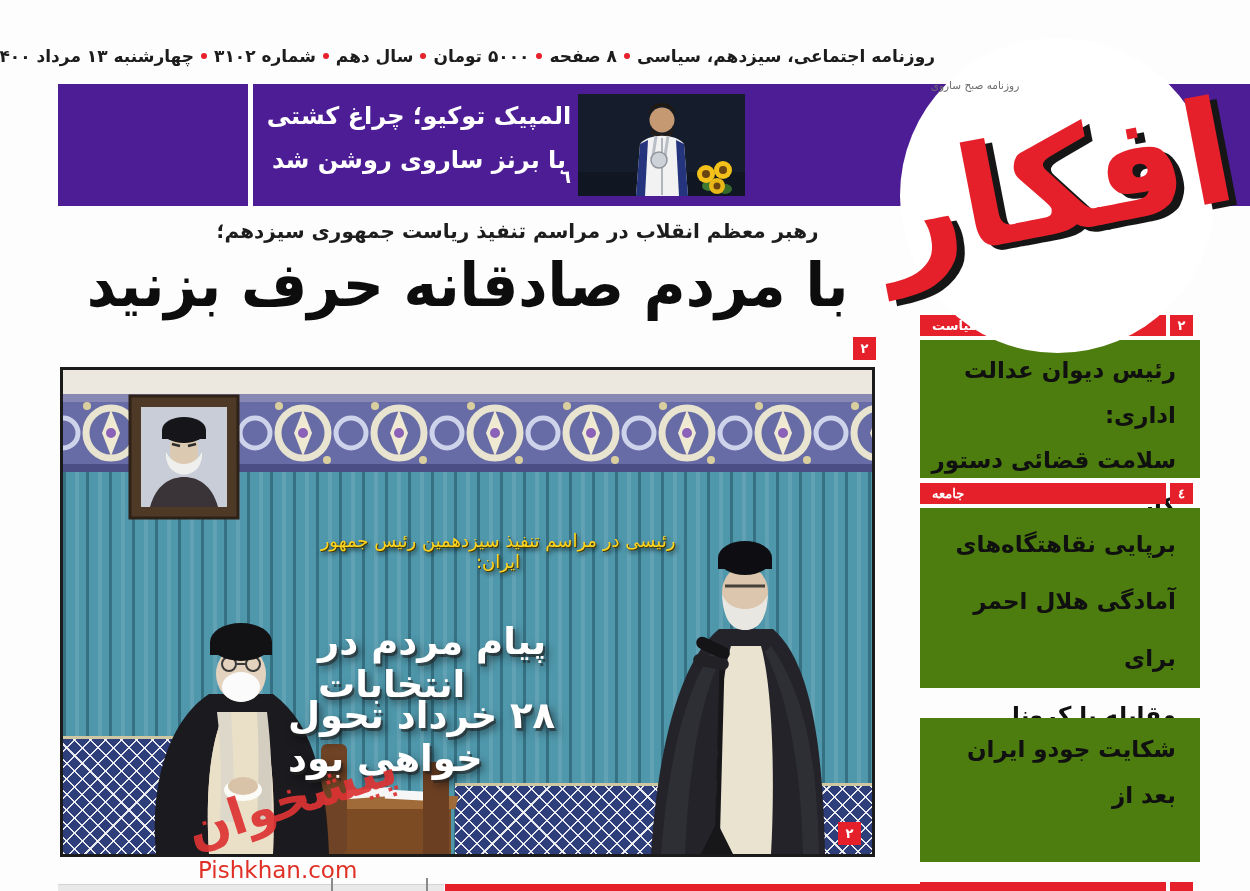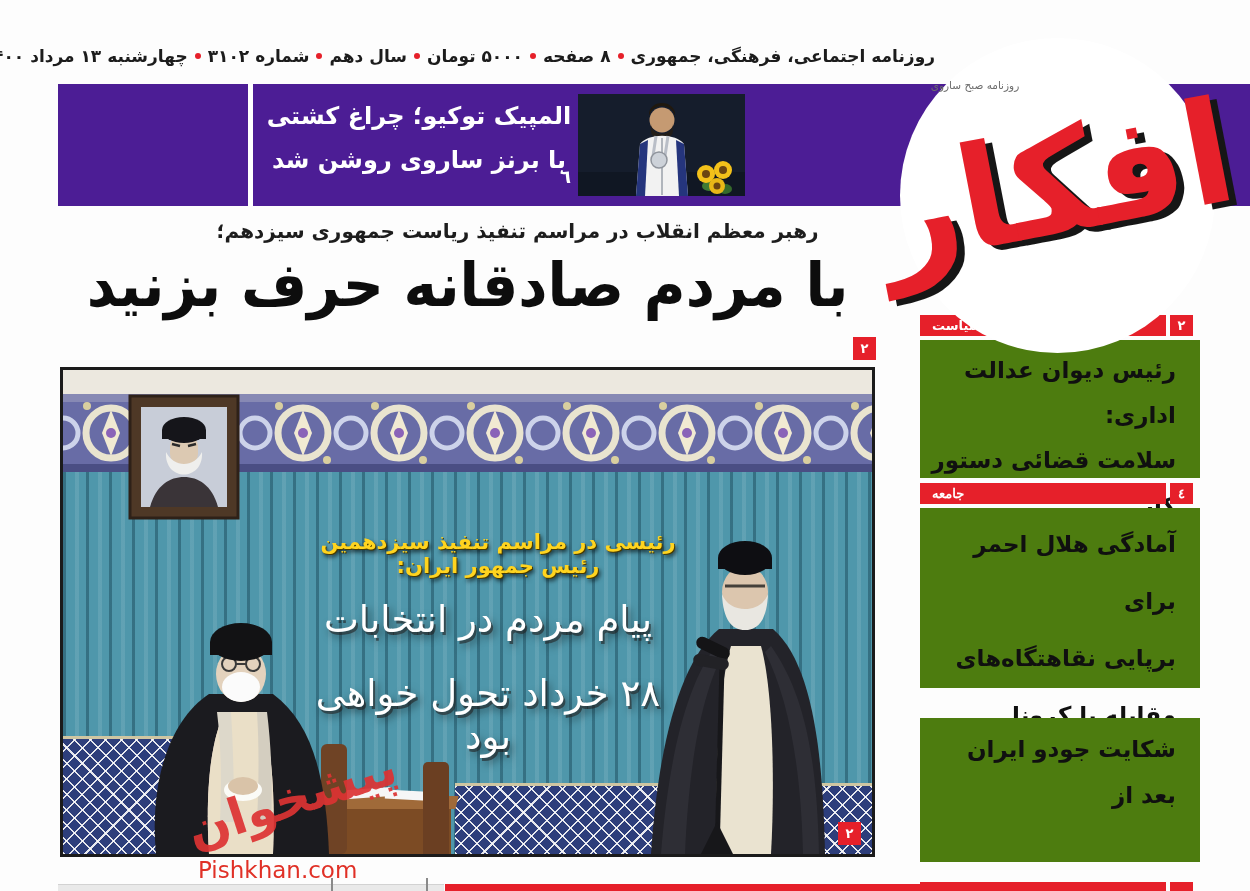--- a/index.html
+++ b/index.html
@@ -81,26 +81,27 @@
   .desk-top { position:absolute; left:0; top:8px; width:150px; height:13px; background:#a06a39; transform:skewX(-14deg); }
   .desk-body { position:absolute; left:6px; top:21px; width:138px; height:45px; background:#7c4b24; }
   .desk-paper { position:absolute; width:56px; height:9px; background:#f6f6f6; }
   .paper1 { left:28px; top:1px; transform:rotate(-4deg); }
   .paper2 { left:78px; top:3px; transform:rotate(3deg); }
   .ph-chair { position:absolute; left:360px; top:392px; width:26px; height:92px; background:#6b3f22; border-radius:5px 5px 0 0; }
   .ph-khamenei { position:absolute; left:58px; top:224px; width:240px; height:260px; }
   .ph-raisi { position:absolute; left:558px; top:124px; width:230px; height:360px; }
   .ov-kicker {
     position:absolute; left:235px; top:160px; width:400px; direction:rtl; text-align:center;
-    font-size:21px; font-weight:bold; color:#ffd41f;
+    font-size:18px; font-weight:normal; color:#ffd41f;
     text-shadow:1px 1px 0 #4a3b00, 2px 3px 4px rgba(0,0,0,.75);
   }
   .ov-line {
-    position:absolute; direction:rtl; text-align:center; color:#fff; font-weight:normal; font-size:37px;
+    position:absolute; direction:rtl; text-align:left; color:#fff; font-weight:bold; font-size:37px;
     text-shadow:2px 3px 0 rgba(35,35,35,.6), 4px 5px 8px rgba(0,0,0,.55);
+    margin-top:22px;
   }
   .ov-line1 { left:255px; top:228px; width:340px; }
   .ov-line2 { left:225px; top:302px; width:400px; }
   .photo-badge { right:11px; top:452px; position:absolute; }
   
   .wm-callig {
     position:absolute; left:183px; top:770px; z-index:40; font-size:50px; font-weight:bold;
     color:#dd3333; opacity:.92; transform:rotate(-18deg); direction:rtl;
   }
   .wm-site { position:absolute; left:198px; top:857px; z-index:40; font-size:23px; color:#e03026; direction:ltr; }
@@ -127,21 +128,21 @@
   .bot-red { position:absolute; left:445px; top:884px; width:688px; height:7px; background:#e6202a; }
   .b4-bar { position:absolute; left:920px; top:882px; width:246px; height:9px; background:#e6202a; }
   .b4-box { position:absolute; left:1170px; top:882px; width:23px; height:9px; background:#e6202a; }
 </style>
 </head>
 <body>
 
 <div class="page">
 
   <div class="info-line">
-    <span>روزنامه اجتماعی، فرهنگی، جمهوری</span><i class="dot"></i><span>۸ صفحه</span><i class="dot"></i><span>۵۰۰۰ تومان</span><i class="dot"></i><span>سال دهم</span><i class="dot"></i><span>شماره ۳۱۰۲</span><i class="dot"></i><span>چهارشنبه ۱۳ مرداد ۱۴۰۰</span>
+    <span>روزنامه اجتماعی، سیزدهم، سیاسی</span><i class="dot"></i><span>۸ صفحه</span><i class="dot"></i><span>۵۰۰۰ تومان</span><i class="dot"></i><span>سال دهم</span><i class="dot"></i><span>شماره ۳۱۰۲</span><i class="dot"></i><span>چهارشنبه ۱۳ مرداد ۱۴۰۰</span>
   </div>
 
   <div class="band">
     <div class="band-divider"></div>
     <div class="banner-headline">المپیک توکیو؛ چراغ کشتی با برنز ساروی روشن شد</div>
     <div class="banner-page">٦</div>
 
     <svg class="wrestler" viewBox="0 0 167 102">
       <rect width="167" height="102" fill="#151d2c"></rect>
       <rect y="78" width="167" height="24" fill="#101723"></rect>
@@ -267,22 +268,22 @@
     <div>رئیس دیوان عدالت اداری:</div>
     <div>سلامت قضائی دستور کار</div>
     <div>قرار گیرد</div>
   </div>
 
   <div class="sec-bar bar2">
     <div class="sec-label-bar"><span>جامعه</span></div>
     <div class="sec-num">٤</div>
   </div>
   <div class="sec-story story2">
+    <div>برپایی نقاهتگاه‌های</div>
     <div>آمادگی هلال احمر برای</div>
-    <div>برپایی نقاهتگاه‌های</div>
     <div>مقابله با کرونا</div>
   </div>
 
   <div class="sec-bar bar3">
     <div class="sec-label-bar"><span>ورزش</span></div>
     <div class="sec-num">٦</div>
   </div>
   <div class="sec-story story3">
     <div>شکایت جودو ایران بعد از</div>
 

